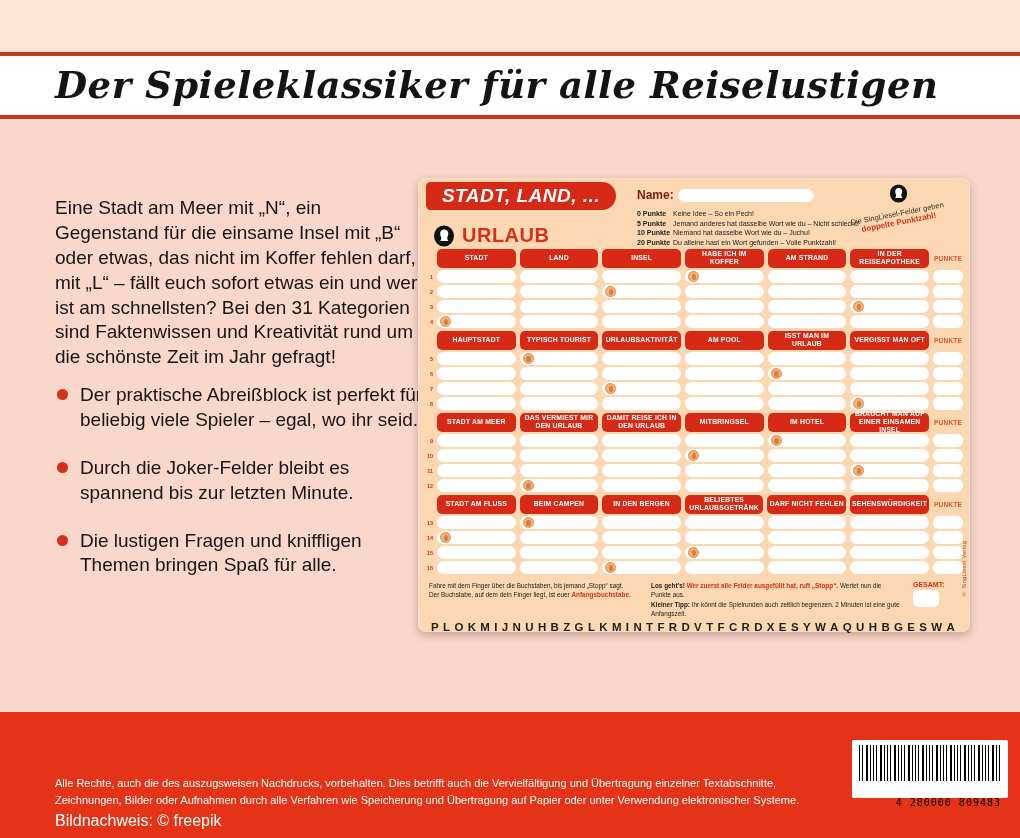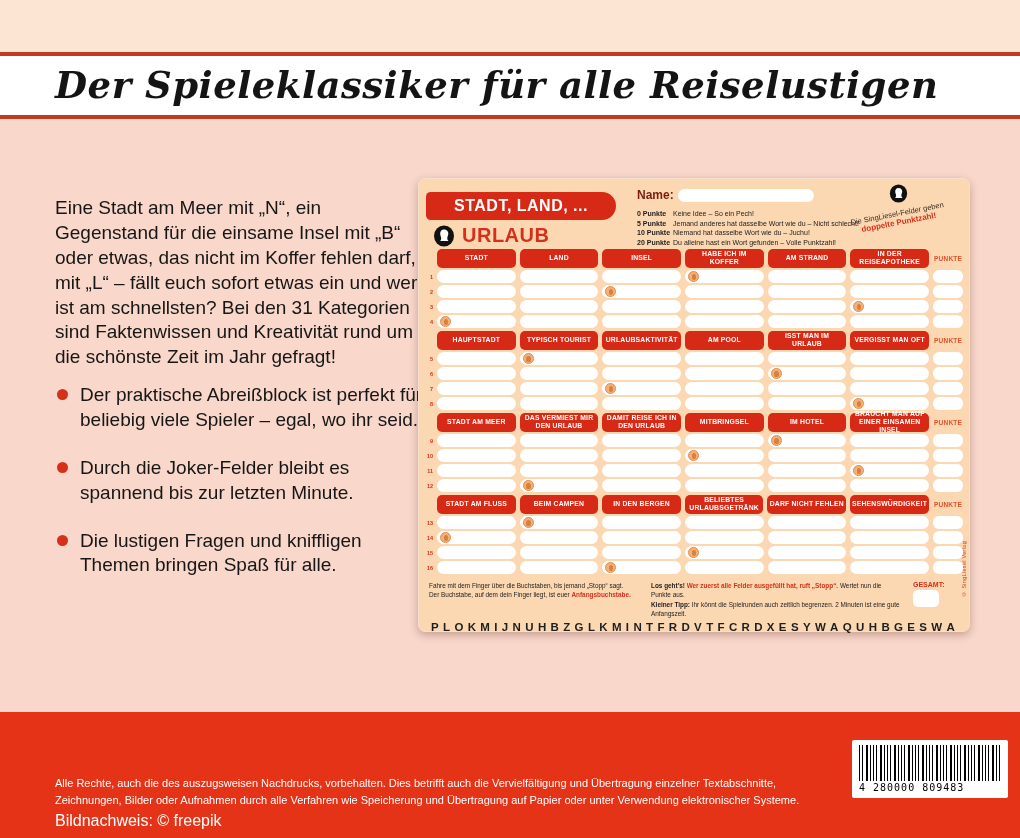--- a/index.html
+++ b/index.html
@@ -16,21 +16,21 @@
   
   .intro{position:absolute; left:55px; top:196px; width:370px; font-size:19px; line-height:1.31; color:#161616;}
   .bullets{position:absolute; left:55px; top:383px; width:380px;}
   .bullet{display:flex; margin-bottom:23px;}
   .bullet .dot{flex:0 0 11px; width:11px; height:11px; border-radius:50%; background:#d6301a; margin:6px 12px 0 2px;}
   .bullet .btxt{font-size:19px; line-height:1.31; color:#161616;}
 
   
   .pad{position:absolute; left:418px; top:178px; width:550px; height:452px; background:#fcd8b2; border-radius:7px; box-shadow:0 3px 8px rgba(80,30,10,.30); border:1px solid #f3e0cd;}
   .pad-header{position:relative; height:68px;}
-  .pad-title-banner{position:absolute; left:7px; top:13px; width:190px; height:28px; background:#d62a17; border-radius:5px 15px 15px 5px; color:#fff; font-weight:bold; font-size:16px; letter-spacing:.5px; display:flex; align-items:center; justify-content:center;}
+  .pad-title-banner{position:absolute; left:7px; top:3px; width:190px; height:28px; background:#d62a17; border-radius:5px 15px 15px 5px; color:#fff; font-weight:bold; font-size:19px; letter-spacing:.5px; display:flex; align-items:center; justify-content:center;font-style:italic;}
   .pad-subtitle{position:absolute; left:14px; top:45px; display:flex; align-items:center; gap:7px;}
   .pad-subtitle .sub-label{color:#d6301a; font-weight:bold; font-size:20px; letter-spacing:.5px;}
   .cameo{display:inline-block;}
   .name-row{position:absolute; left:218px; top:9px; display:flex; align-items:center; gap:4px;}
   .name-label{font-size:12px; font-weight:bold; color:#7a1d10;}
   .name-field{width:136px; height:13px; background:#fff; border-radius:7px;}
   .scoring{position:absolute; left:218px; top:30px;}
   .score-line{font-size:7px; line-height:1.38; color:#1c1c1c; white-space:nowrap;}
   .score-line b{display:inline-block; width:36px;}
   .joker-note{position:absolute; right:8px; top:5px; width:126px; text-align:center;}
@@ -66,21 +66,21 @@
 
   
   .footer{position:absolute; left:0; top:712px; width:1020px; height:126px; background:#e43317; color:#fff;}
   .footer .fline{position:absolute; left:55px; font-size:10.5px; line-height:1.5; white-space:nowrap;}
   .f1{top:23px;} .f2{top:39px;}
   .frights{position:absolute; left:55px; top:63px; width:745px; font-size:11px; line-height:1.5;}
   .fcredit{position:absolute; left:55px; top:100px; font-size:16px;}
   .barcode{position:absolute; right:12px; top:28px; width:156px; height:58px; background:#fff; border-radius:2px; padding:5px 7px 3px 7px; box-sizing:border-box;}
   .bars{height:36px; background:
     repeating-linear-gradient(90deg,#000 0 1.5px,#fff 1.5px 3px,#000 3px 4px,#fff 4px 7.5px,#000 7.5px 9.5px,#fff 9.5px 11px,#000 11px 11.8px,#fff 11.8px 14px);}
-  .ean{font-family:"DejaVu Sans Mono", monospace; font-size:10px; color:#000; text-align:left; letter-spacing:1px; margin-top:1px;}
+  .ean{font-family:"DejaVu Sans Mono", monospace; font-size:10px; color:#000; text-align:right; letter-spacing:1px; margin-top:16px;}
 </style>
 </head>
 <body>
 
 <div class="page">
 
   <div class="band-cream"></div>
   <div class="rule r1"></div>
   <div class="band-white"></div>
   <div class="main-title">Der Spieleklassiker für alle Reiselustigen</div>

